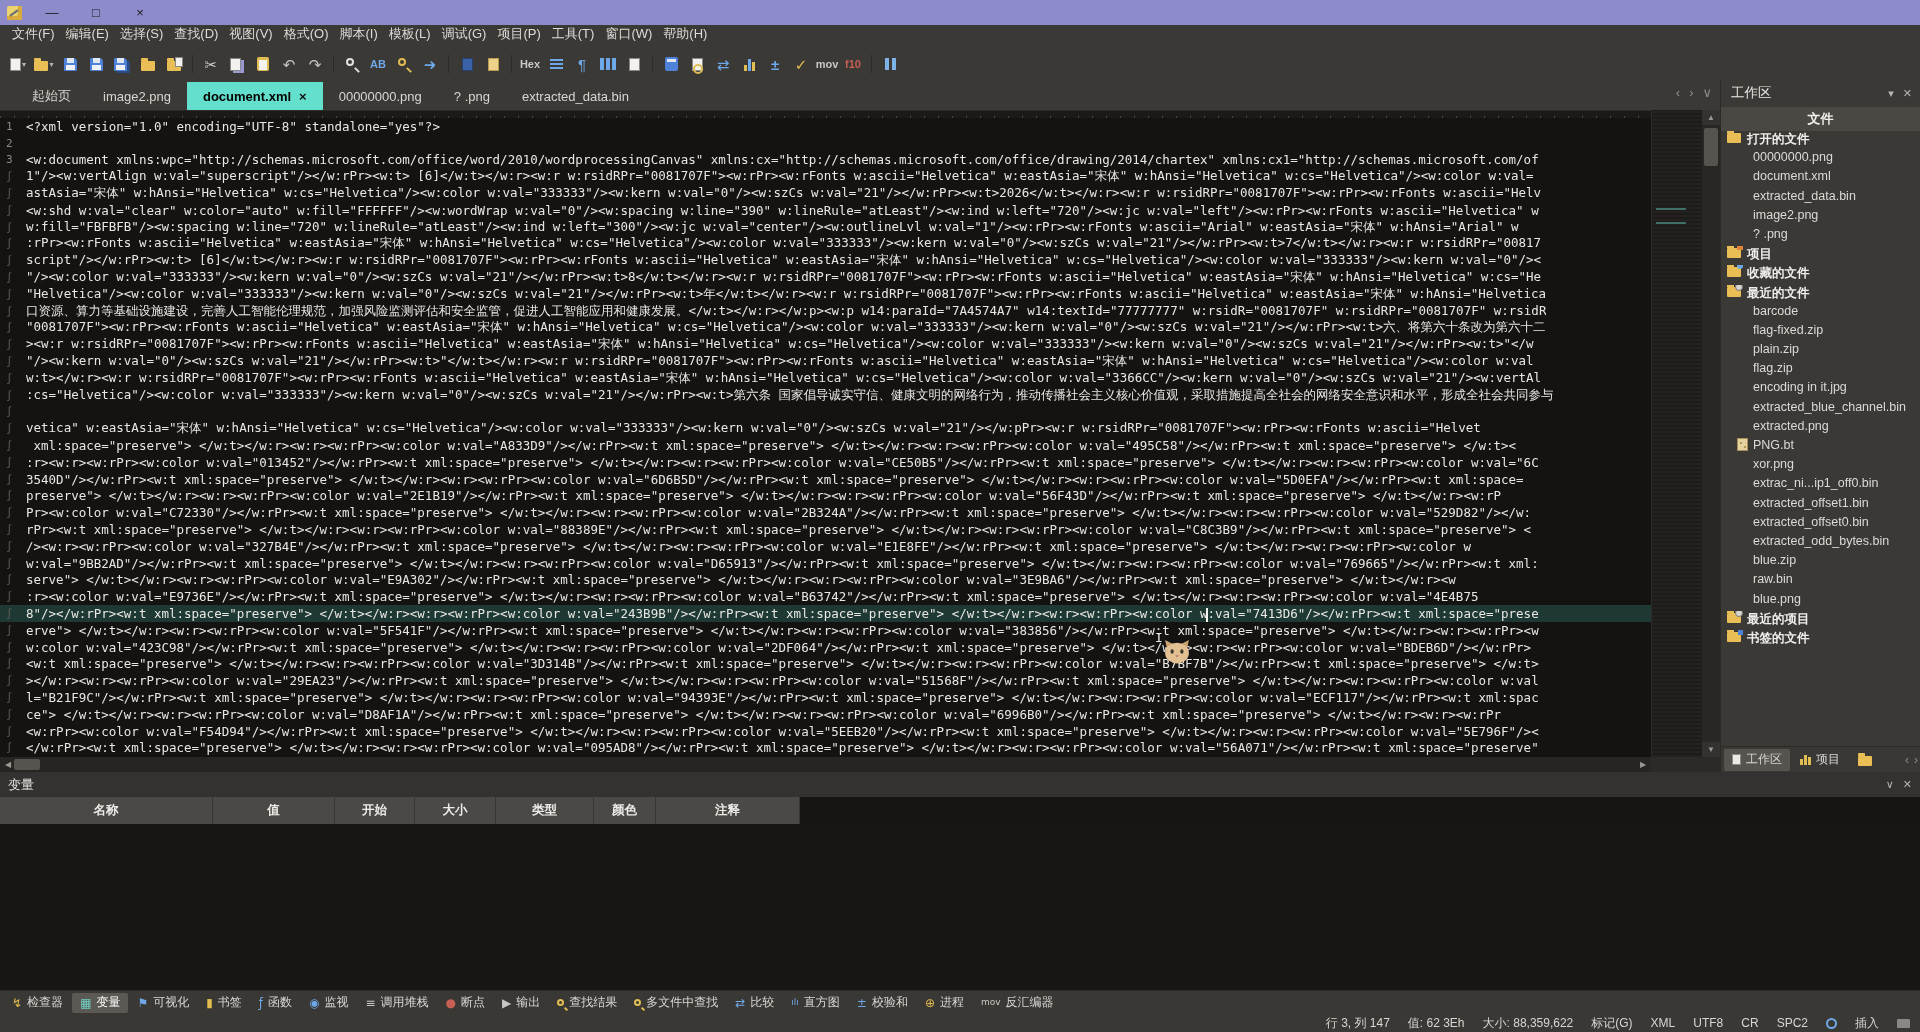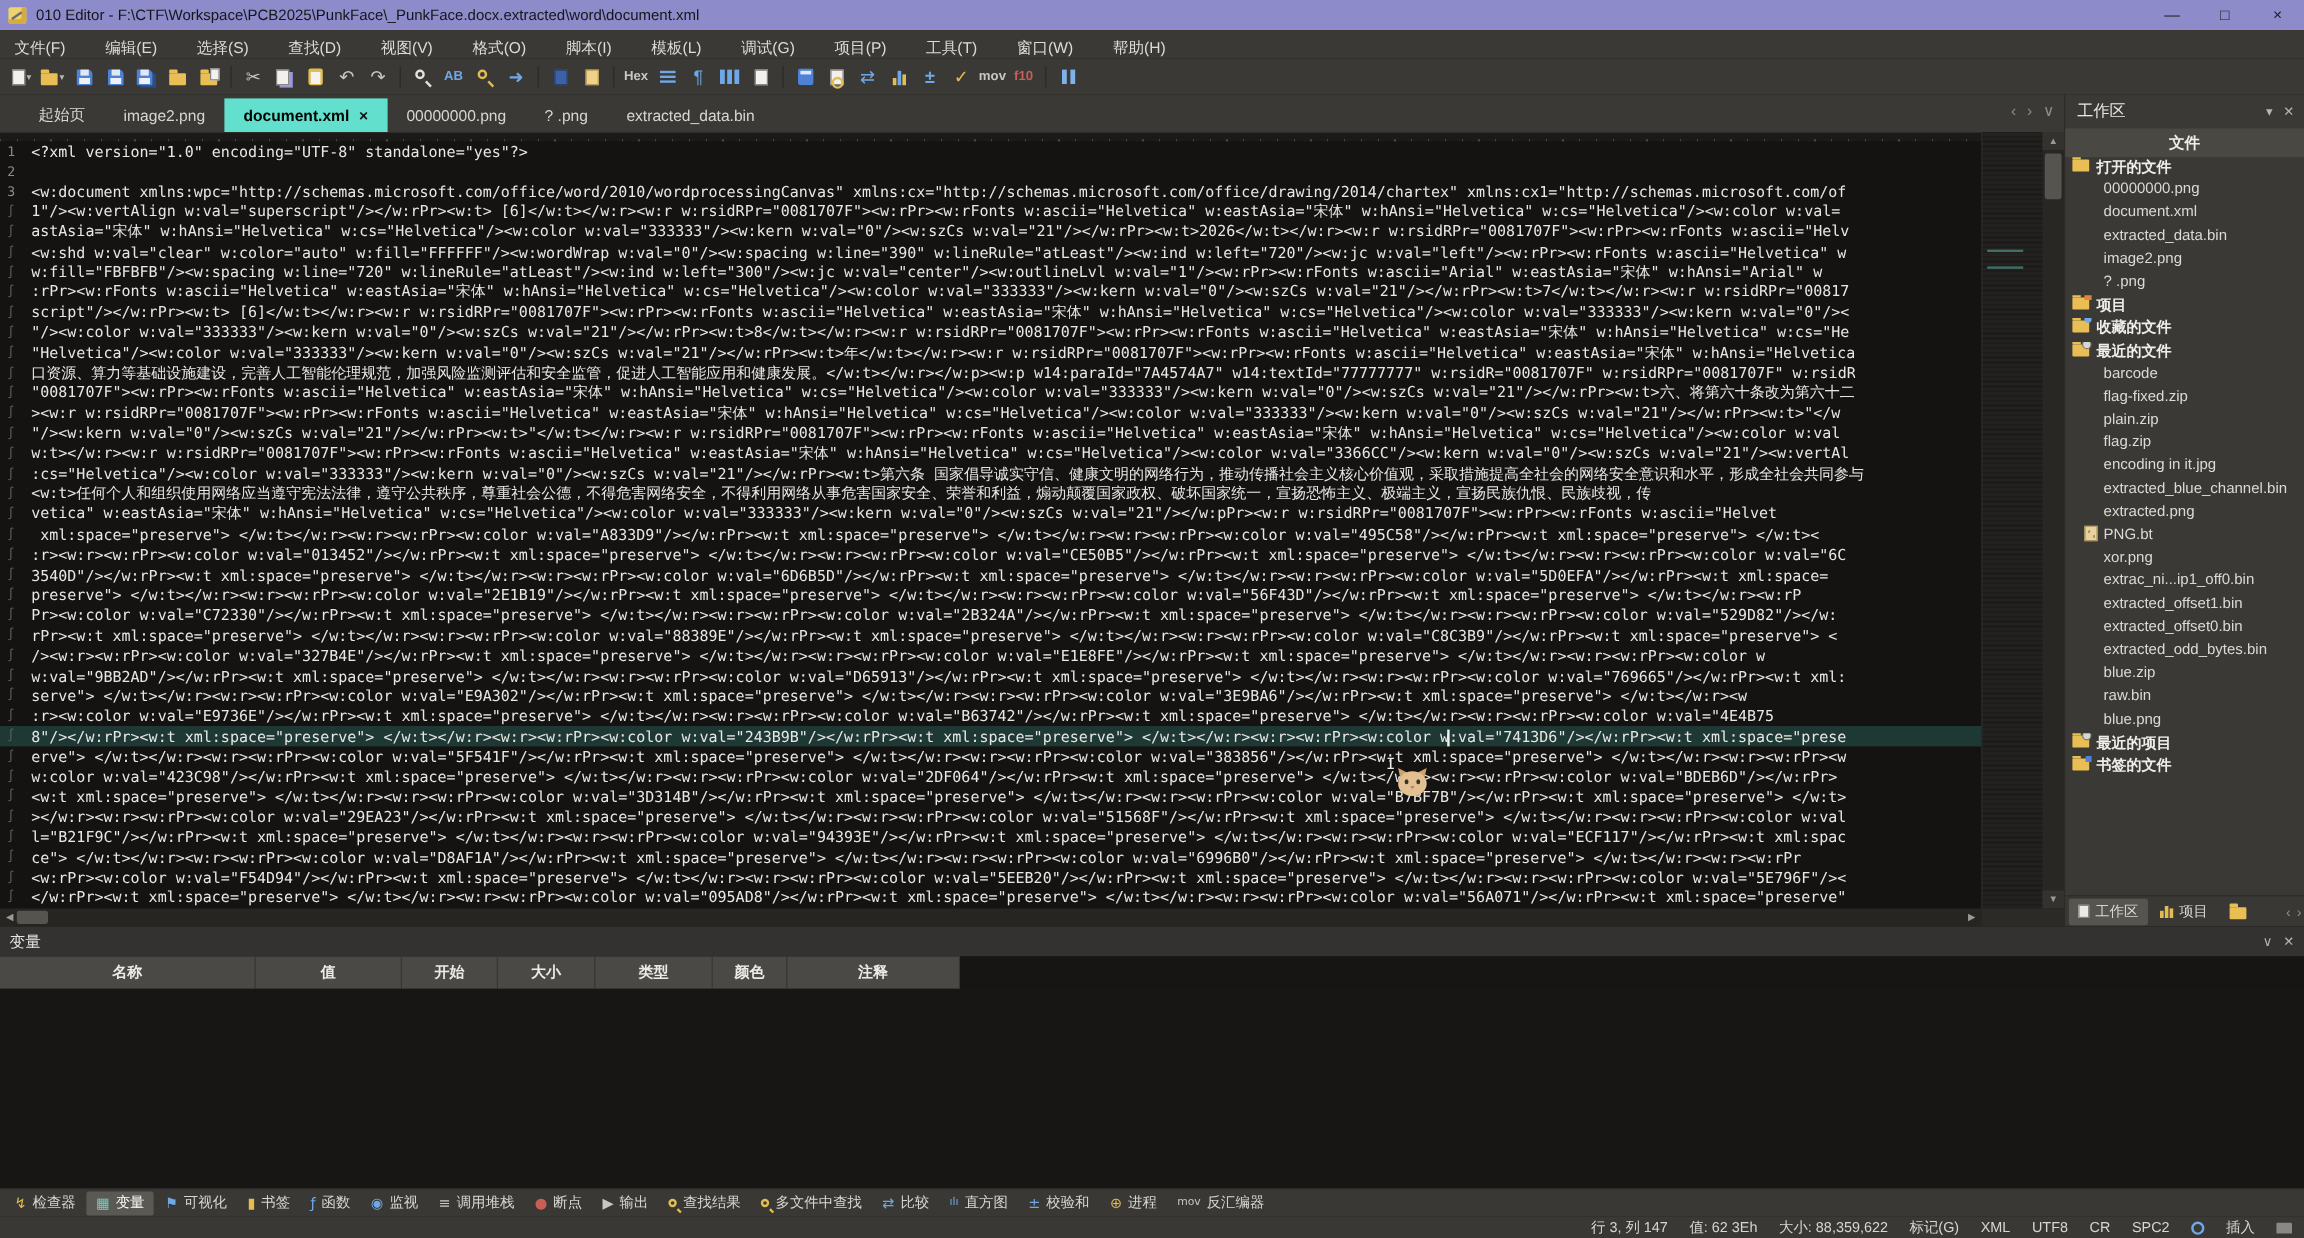--- a/index.html
+++ b/index.html
@@ -13,21 +13,21 @@
   #appicon { width:15px; height:14px; margin:0 8px 0 7px; background:#ecd36d; border-radius:2px;
     position:relative; box-shadow:inset -4px -4px 0 #d9ab3c; }
   #appicon:after { content:""; position:absolute; left:2px; top:6px; width:10px; height:2px;
     background:#6b6b74; transform:rotate(-35deg); }
   #wintitle { flex:1; }
   .winbtn { width:44px; height:25px; display:flex; align-items:center; justify-content:center;
     font-size:13px; color:#1c1c22; }
 
   
   #menubar { position:absolute; left:0; top:25px; width:1920px; height:24px; background:#3b3935;
-    display:flex; align-items:flex-end; padding-left:12px; gap:33px; color:#dddbd7; font-size:13px; }
+    display:flex; align-items:flex-start; padding-left:12px; gap:11px; color:#dddbd7; font-size:13px; }
   .mitem { cursor:default; }
 
   
   #toolbar { position:absolute; left:0; top:49px; width:1920px; height:30px; background:#3b3935;
     display:flex; align-items:center; padding-left:6px; gap:2px; }
   .tbtn { min-width:24px; height:24px; display:flex; align-items:center; justify-content:center; gap:1px; }
   .tsep { width:1px; height:18px; background:#2b2a27; margin:0 4px; }
   .caret { font-size:8px; color:#b7b5b1; }
   .glyph { font-size:15px; color:#c9c7c3; line-height:1; }
   .glyph.blue { color:#6fa8e8; } .glyph.yellow { color:#e4bd4e; }
@@ -164,21 +164,20 @@
   
   #cat { position:absolute; left:1164px; top:640px; }
 </style>
 </head>
 <body>
 
 <div id="app">
 
   <div id="titlebar">
     <span id="appicon"></span>
-    <span id="wintitle">010 Editor - F:\CTF\Workspace\PCB2025\PunkFace\_PunkFace.docx.extracted\word\document.xml</span>
     <span class="winbtn">—</span>
     <span class="winbtn">□</span>
     <span class="winbtn">×</span>
   </div>
 
   <div id="menubar">
       <span class="mitem">文件(F)</span>
       <span class="mitem">编辑(E)</span>
       <span class="mitem">选择(S)</span>
       <span class="mitem">查找(D)</span>
@@ -355,21 +354,21 @@
       <div class="eline"><span class="eg wrap">∫</span><span class="et">:rPr&gt;&lt;w:rFonts w:ascii="Helvetica" w:eastAsia="宋体" w:hAnsi="Helvetica" w:cs="Helvetica"/&gt;&lt;w:color w:val="333333"/&gt;&lt;w:kern w:val="0"/&gt;&lt;w:szCs w:val="21"/&gt;&lt;/w:rPr&gt;&lt;w:t&gt;7&lt;/w:t&gt;&lt;/w:r&gt;&lt;w:r w:rsidRPr="00817</span></div>
       <div class="eline"><span class="eg wrap">∫</span><span class="et">script"/&gt;&lt;/w:rPr&gt;&lt;w:t&gt; [6]&lt;/w:t&gt;&lt;/w:r&gt;&lt;w:r w:rsidRPr="0081707F"&gt;&lt;w:rPr&gt;&lt;w:rFonts w:ascii="Helvetica" w:eastAsia="宋体" w:hAnsi="Helvetica" w:cs="Helvetica"/&gt;&lt;w:color w:val="333333"/&gt;&lt;w:kern w:val="0"/&gt;&lt;</span></div>
       <div class="eline"><span class="eg wrap">∫</span><span class="et">"/&gt;&lt;w:color w:val="333333"/&gt;&lt;w:kern w:val="0"/&gt;&lt;w:szCs w:val="21"/&gt;&lt;/w:rPr&gt;&lt;w:t&gt;8&lt;/w:t&gt;&lt;/w:r&gt;&lt;w:r w:rsidRPr="0081707F"&gt;&lt;w:rPr&gt;&lt;w:rFonts w:ascii="Helvetica" w:eastAsia="宋体" w:hAnsi="Helvetica" w:cs="He</span></div>
       <div class="eline"><span class="eg wrap">∫</span><span class="et">"Helvetica"/&gt;&lt;w:color w:val="333333"/&gt;&lt;w:kern w:val="0"/&gt;&lt;w:szCs w:val="21"/&gt;&lt;/w:rPr&gt;&lt;w:t&gt;年&lt;/w:t&gt;&lt;/w:r&gt;&lt;w:r w:rsidRPr="0081707F"&gt;&lt;w:rPr&gt;&lt;w:rFonts w:ascii="Helvetica" w:eastAsia="宋体" w:hAnsi="Helvetica</span></div>
       <div class="eline"><span class="eg wrap">∫</span><span class="et">口资源、算力等基础设施建设，完善人工智能伦理规范，加强风险监测评估和安全监管，促进人工智能应用和健康发展。&lt;/w:t&gt;&lt;/w:r&gt;&lt;/w:p&gt;&lt;w:p w14:paraId="7A4574A7" w14:textId="77777777" w:rsidR="0081707F" w:rsidRPr="0081707F" w:rsidR</span></div>
       <div class="eline"><span class="eg wrap">∫</span><span class="et">"0081707F"&gt;&lt;w:rPr&gt;&lt;w:rFonts w:ascii="Helvetica" w:eastAsia="宋体" w:hAnsi="Helvetica" w:cs="Helvetica"/&gt;&lt;w:color w:val="333333"/&gt;&lt;w:kern w:val="0"/&gt;&lt;w:szCs w:val="21"/&gt;&lt;/w:rPr&gt;&lt;w:t&gt;六、将第六十条改为第六十二</span></div>
       <div class="eline"><span class="eg wrap">∫</span><span class="et">&gt;&lt;w:r w:rsidRPr="0081707F"&gt;&lt;w:rPr&gt;&lt;w:rFonts w:ascii="Helvetica" w:eastAsia="宋体" w:hAnsi="Helvetica" w:cs="Helvetica"/&gt;&lt;w:color w:val="333333"/&gt;&lt;w:kern w:val="0"/&gt;&lt;w:szCs w:val="21"/&gt;&lt;/w:rPr&gt;&lt;w:t&gt;"&lt;/w</span></div>
       <div class="eline"><span class="eg wrap">∫</span><span class="et">"/&gt;&lt;w:kern w:val="0"/&gt;&lt;w:szCs w:val="21"/&gt;&lt;/w:rPr&gt;&lt;w:t&gt;"&lt;/w:t&gt;&lt;/w:r&gt;&lt;w:r w:rsidRPr="0081707F"&gt;&lt;w:rPr&gt;&lt;w:rFonts w:ascii="Helvetica" w:eastAsia="宋体" w:hAnsi="Helvetica" w:cs="Helvetica"/&gt;&lt;w:color w:val</span></div>
       <div class="eline"><span class="eg wrap">∫</span><span class="et">w:t&gt;&lt;/w:r&gt;&lt;w:r w:rsidRPr="0081707F"&gt;&lt;w:rPr&gt;&lt;w:rFonts w:ascii="Helvetica" w:eastAsia="宋体" w:hAnsi="Helvetica" w:cs="Helvetica"/&gt;&lt;w:color w:val="3366CC"/&gt;&lt;w:kern w:val="0"/&gt;&lt;w:szCs w:val="21"/&gt;&lt;w:vertAl</span></div>
       <div class="eline"><span class="eg wrap">∫</span><span class="et">:cs="Helvetica"/&gt;&lt;w:color w:val="333333"/&gt;&lt;w:kern w:val="0"/&gt;&lt;w:szCs w:val="21"/&gt;&lt;/w:rPr&gt;&lt;w:t&gt;第六条 国家倡导诚实守信、健康文明的网络行为，推动传播社会主义核心价值观，采取措施提高全社会的网络安全意识和水平，形成全社会共同参与</span></div>
-      <div class="eline"><span class="eg wrap">∫</span><span class="et">&lt;w:t&gt;任何个人和组织使用网络应当遵守宪法法律，遵守公共秩序，尊重社会公德，不得危害网络安全，不得利用网络从事危害国家安全、荣誉和利益，煽动颠覆国家政权、破坏国家统一，宣扬恐怖主义、极端主义，宣扬民族仇恨、民族歧视，传</span></div>
+      <div class="eline"><span class="eg wrap">∫</span></div>
       <div class="eline"><span class="eg wrap">∫</span><span class="et">vetica" w:eastAsia="宋体" w:hAnsi="Helvetica" w:cs="Helvetica"/&gt;&lt;w:color w:val="333333"/&gt;&lt;w:kern w:val="0"/&gt;&lt;w:szCs w:val="21"/&gt;&lt;/w:pPr&gt;&lt;w:r w:rsidRPr="0081707F"&gt;&lt;w:rPr&gt;&lt;w:rFonts w:ascii="Helvet</span></div>
       <div class="eline"><span class="eg wrap">∫</span><span class="et"> xml:space="preserve"&gt; &lt;/w:t&gt;&lt;/w:r&gt;&lt;w:r&gt;&lt;w:rPr&gt;&lt;w:color w:val="A833D9"/&gt;&lt;/w:rPr&gt;&lt;w:t xml:space="preserve"&gt; &lt;/w:t&gt;&lt;/w:r&gt;&lt;w:r&gt;&lt;w:rPr&gt;&lt;w:color w:val="495C58"/&gt;&lt;/w:rPr&gt;&lt;w:t xml:space="preserve"&gt; &lt;/w:t&gt;&lt;</span></div>
       <div class="eline"><span class="eg wrap">∫</span><span class="et">:r&gt;&lt;w:r&gt;&lt;w:rPr&gt;&lt;w:color w:val="013452"/&gt;&lt;/w:rPr&gt;&lt;w:t xml:space="preserve"&gt; &lt;/w:t&gt;&lt;/w:r&gt;&lt;w:r&gt;&lt;w:rPr&gt;&lt;w:color w:val="CE50B5"/&gt;&lt;/w:rPr&gt;&lt;w:t xml:space="preserve"&gt; &lt;/w:t&gt;&lt;/w:r&gt;&lt;w:r&gt;&lt;w:rPr&gt;&lt;w:color w:val="6C</span></div>
       <div class="eline"><span class="eg wrap">∫</span><span class="et">3540D"/&gt;&lt;/w:rPr&gt;&lt;w:t xml:space="preserve"&gt; &lt;/w:t&gt;&lt;/w:r&gt;&lt;w:r&gt;&lt;w:rPr&gt;&lt;w:color w:val="6D6B5D"/&gt;&lt;/w:rPr&gt;&lt;w:t xml:space="preserve"&gt; &lt;/w:t&gt;&lt;/w:r&gt;&lt;w:r&gt;&lt;w:rPr&gt;&lt;w:color w:val="5D0EFA"/&gt;&lt;/w:rPr&gt;&lt;w:t xml:space=</span></div>
       <div class="eline"><span class="eg wrap">∫</span><span class="et">preserve"&gt; &lt;/w:t&gt;&lt;/w:r&gt;&lt;w:r&gt;&lt;w:rPr&gt;&lt;w:color w:val="2E1B19"/&gt;&lt;/w:rPr&gt;&lt;w:t xml:space="preserve"&gt; &lt;/w:t&gt;&lt;/w:r&gt;&lt;w:r&gt;&lt;w:rPr&gt;&lt;w:color w:val="56F43D"/&gt;&lt;/w:rPr&gt;&lt;w:t xml:space="preserve"&gt; &lt;/w:t&gt;&lt;/w:r&gt;&lt;w:rP</span></div>
       <div class="eline"><span class="eg wrap">∫</span><span class="et">Pr&gt;&lt;w:color w:val="C72330"/&gt;&lt;/w:rPr&gt;&lt;w:t xml:space="preserve"&gt; &lt;/w:t&gt;&lt;/w:r&gt;&lt;w:r&gt;&lt;w:rPr&gt;&lt;w:color w:val="2B324A"/&gt;&lt;/w:rPr&gt;&lt;w:t xml:space="preserve"&gt; &lt;/w:t&gt;&lt;/w:r&gt;&lt;w:r&gt;&lt;w:rPr&gt;&lt;w:color w:val="529D82"/&gt;&lt;/w:</span></div>
       <div class="eline"><span class="eg wrap">∫</span><span class="et">rPr&gt;&lt;w:t xml:space="preserve"&gt; &lt;/w:t&gt;&lt;/w:r&gt;&lt;w:r&gt;&lt;w:rPr&gt;&lt;w:color w:val="88389E"/&gt;&lt;/w:rPr&gt;&lt;w:t xml:space="preserve"&gt; &lt;/w:t&gt;&lt;/w:r&gt;&lt;w:r&gt;&lt;w:rPr&gt;&lt;w:color w:val="C8C3B9"/&gt;&lt;/w:rPr&gt;&lt;w:t xml:space="preserve"&gt; &lt;</span></div>
       <div class="eline"><span class="eg wrap">∫</span><span class="et">/&gt;&lt;w:r&gt;&lt;w:rPr&gt;&lt;w:color w:val="327B4E"/&gt;&lt;/w:rPr&gt;&lt;w:t xml:space="preserve"&gt; &lt;/w:t&gt;&lt;/w:r&gt;&lt;w:r&gt;&lt;w:rPr&gt;&lt;w:color w:val="E1E8FE"/&gt;&lt;/w:rPr&gt;&lt;w:t xml:space="preserve"&gt; &lt;/w:t&gt;&lt;/w:r&gt;&lt;w:r&gt;&lt;w:rPr&gt;&lt;w:color w</span></div>
       <div class="eline"><span class="eg wrap">∫</span><span class="et">w:val="9BB2AD"/&gt;&lt;/w:rPr&gt;&lt;w:t xml:space="preserve"&gt; &lt;/w:t&gt;&lt;/w:r&gt;&lt;w:r&gt;&lt;w:rPr&gt;&lt;w:color w:val="D65913"/&gt;&lt;/w:rPr&gt;&lt;w:t xml:space="preserve"&gt; &lt;/w:t&gt;&lt;/w:r&gt;&lt;w:r&gt;&lt;w:rPr&gt;&lt;w:color w:val="769665"/&gt;&lt;/w:rPr&gt;&lt;w:t xml:</span></div>
       <div class="eline"><span class="eg wrap">∫</span><span class="et">serve"&gt; &lt;/w:t&gt;&lt;/w:r&gt;&lt;w:r&gt;&lt;w:rPr&gt;&lt;w:color w:val="E9A302"/&gt;&lt;/w:rPr&gt;&lt;w:t xml:space="preserve"&gt; &lt;/w:t&gt;&lt;/w:r&gt;&lt;w:r&gt;&lt;w:rPr&gt;&lt;w:color w:val="3E9BA6"/&gt;&lt;/w:rPr&gt;&lt;w:t xml:space="preserve"&gt; &lt;/w:t&gt;&lt;/w:r&gt;&lt;w</span></div>

